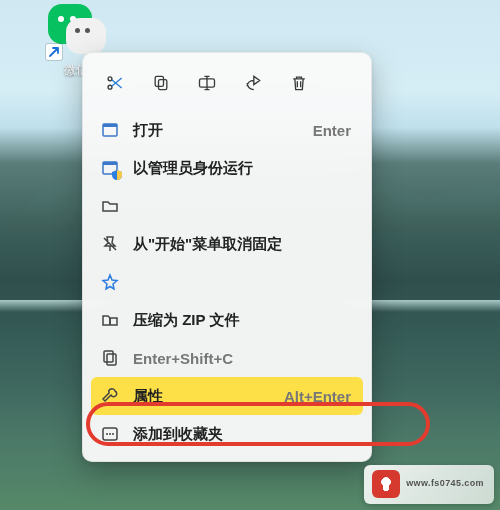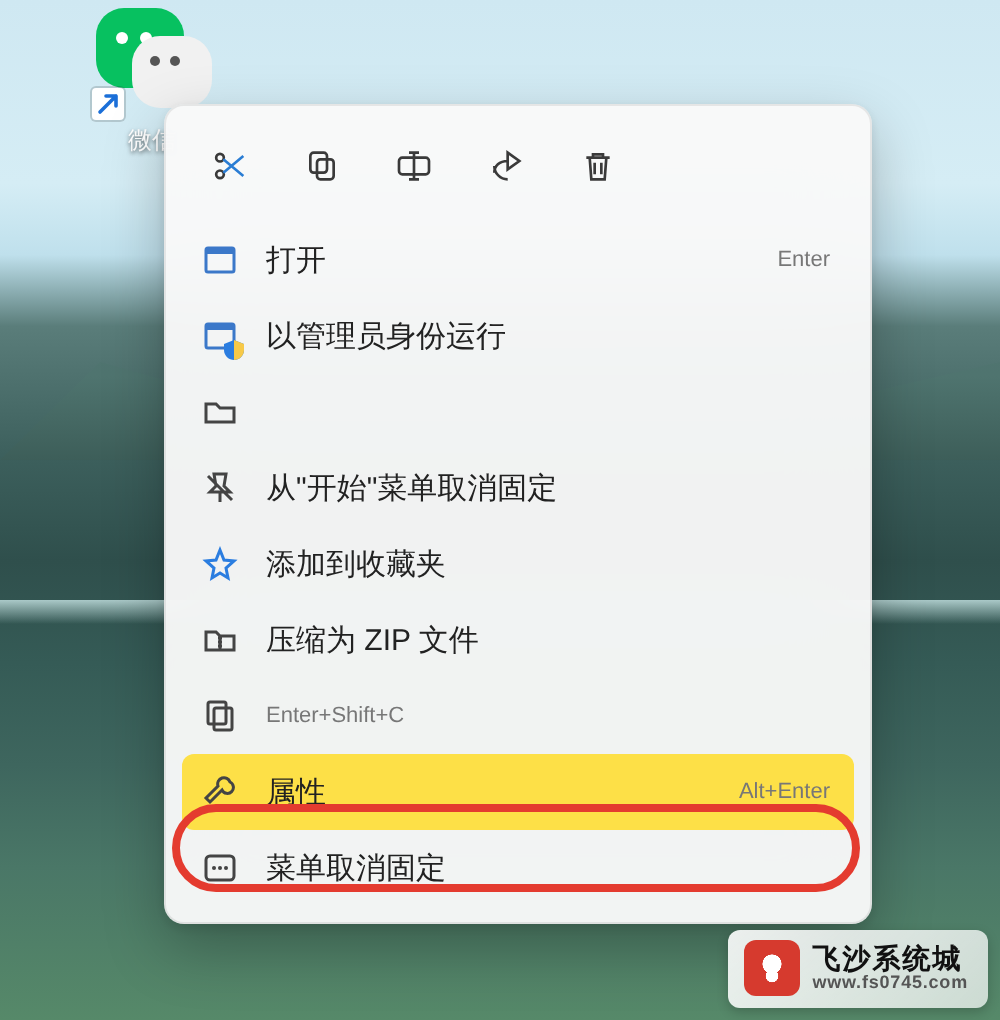--- a/index.html
+++ b/index.html
@@ -32,42 +32,43 @@
   .eye { position:absolute; width:6px; height:6px; background:#fff; border-radius:50%; top:12px; }
   .eye.l{left:10px;} .eye.r{left:22px;}
   .eye2 { position:absolute; width:5px; height:5px; background:#555; border-radius:50%; top:10px; }
   .eye2.l{left:9px;} .eye2.r{left:19px;}
   .shortcut-badge {
     position:absolute; width:16px; height:16px; background:#fff; bottom:-2px; left:-2px;
     border-radius:2px; box-shadow:0 0 0 1px rgba(0,0,0,.15);
   }
   .shortcut-badge svg { width:16px; height:16px; }
   .context-menu {
-    position:absolute; top:52px; left:82px; width:354px;
+    position:absolute; top:52px; left:82px; width:290px;
     background: rgba(249,249,249,.96);
     border:1px solid rgba(0,0,0,.08);
     border-radius:10px;
     box-shadow: 0 12px 30px rgba(0,0,0,.25), 0 2px 6px rgba(0,0,0,.1);
     padding:8px;
     backdrop-filter: blur(20px);
+    font-weight: bold;
   }
   .action-row { display:flex; gap:6px; padding:4px 4px 10px; }
   .action-btn {
     width:40px; height:36px; border-radius:6px; display:flex; align-items:center; justify-content:center;
   }
   .action-btn svg { width:20px; height:20px; stroke:#3a3a3a; fill:none; stroke-width:1.6; }
   .menu-item {
     display:flex; align-items:center; height:38px; padding:0 12px 0 10px;
     border-radius:6px; color:#222; font-size:15px; gap:14px;
   }
   .menu-item.hl { background:#fde047; }
   .menu-item .mi-icon { width:18px; height:18px; flex:0 0 18px; display:flex; align-items:center; justify-content:center; }
   .menu-item .mi-icon svg { width:18px; height:18px; stroke:#444; fill:none; stroke-width:1.5; }
   .menu-item .mi-label { flex:1; }
-  .menu-item .mi-shortcut { color:#777; font-size:11px; }
+  .menu-item .mi-shortcut { color:#777; font-size:15px; }
   .menu-item .shield { position:relative; }
   .menu-item .shield .badge {
     position:absolute; right:-4px; bottom:-4px; width:12px; height:12px;
   }
   .red-ring {
     position:absolute; width:344px; height:44px; border:4px solid #e43b2f; border-radius:22px;
     top:402px; left:86px; pointer-events:none;
   }
   .watermark {
     position:absolute; right:6px; bottom:6px; display:flex; align-items:center; gap:6px;
@@ -185,21 +186,20 @@
       </span>
     <span class="mi-label">从"开始"菜单取消固定</span>
   </div>
 
   <div class="menu-item">
     <span class="mi-icon">
         <svg viewBox="0 0 18 18">
           <path d="M9 2 L11 7 L16 7.5 L12 11 L13 16 L9 13.5 L5 16 L6 11 L2 7.5 L7 7 Z" stroke="#2b7de0"></path>
         </svg>
       </span>
-    <span class="mi-label">添加到收藏夹</span>
   </div>
 
   <div class="menu-item">
     <span class="mi-icon">
         <svg viewBox="0 0 18 18">
           <path d="M2 5 H7 L9 7 H16 V14 H2 Z"></path>
           <path d="M9 7 V14 M8 8 H10 M8 10 H10 M8 12 H10"></path>
         </svg>
       </span>
     <span class="mi-label">压缩为 ZIP 文件</span>
@@ -227,25 +227,24 @@
 
   <div class="menu-item">
     <span class="mi-icon">
         <svg viewBox="0 0 18 18">
           <rect x="2" y="3" width="14" height="12" rx="2"></rect>
           <circle cx="6" cy="9" r="1" fill="#444" stroke="none"></circle>
           <circle cx="9" cy="9" r="1" fill="#444" stroke="none"></circle>
           <circle cx="12" cy="9" r="1" fill="#444" stroke="none"></circle>
         </svg>
       </span>
-    <span class="mi-label">菜单取消固定</span>
+    <span class="mi-label">添加到收藏夹</span>
   </div>
 </div>
 
 <div class="red-ring"></div>
 
 <div class="watermark">
   <div class="logo"></div>
   <div class="wm-text">
-    <span class="wm-top">飞沙系统城</span>
     <span class="wm-bottom">www.fs0745.com</span>
   </div>
 </div>
 
 </body></html>

